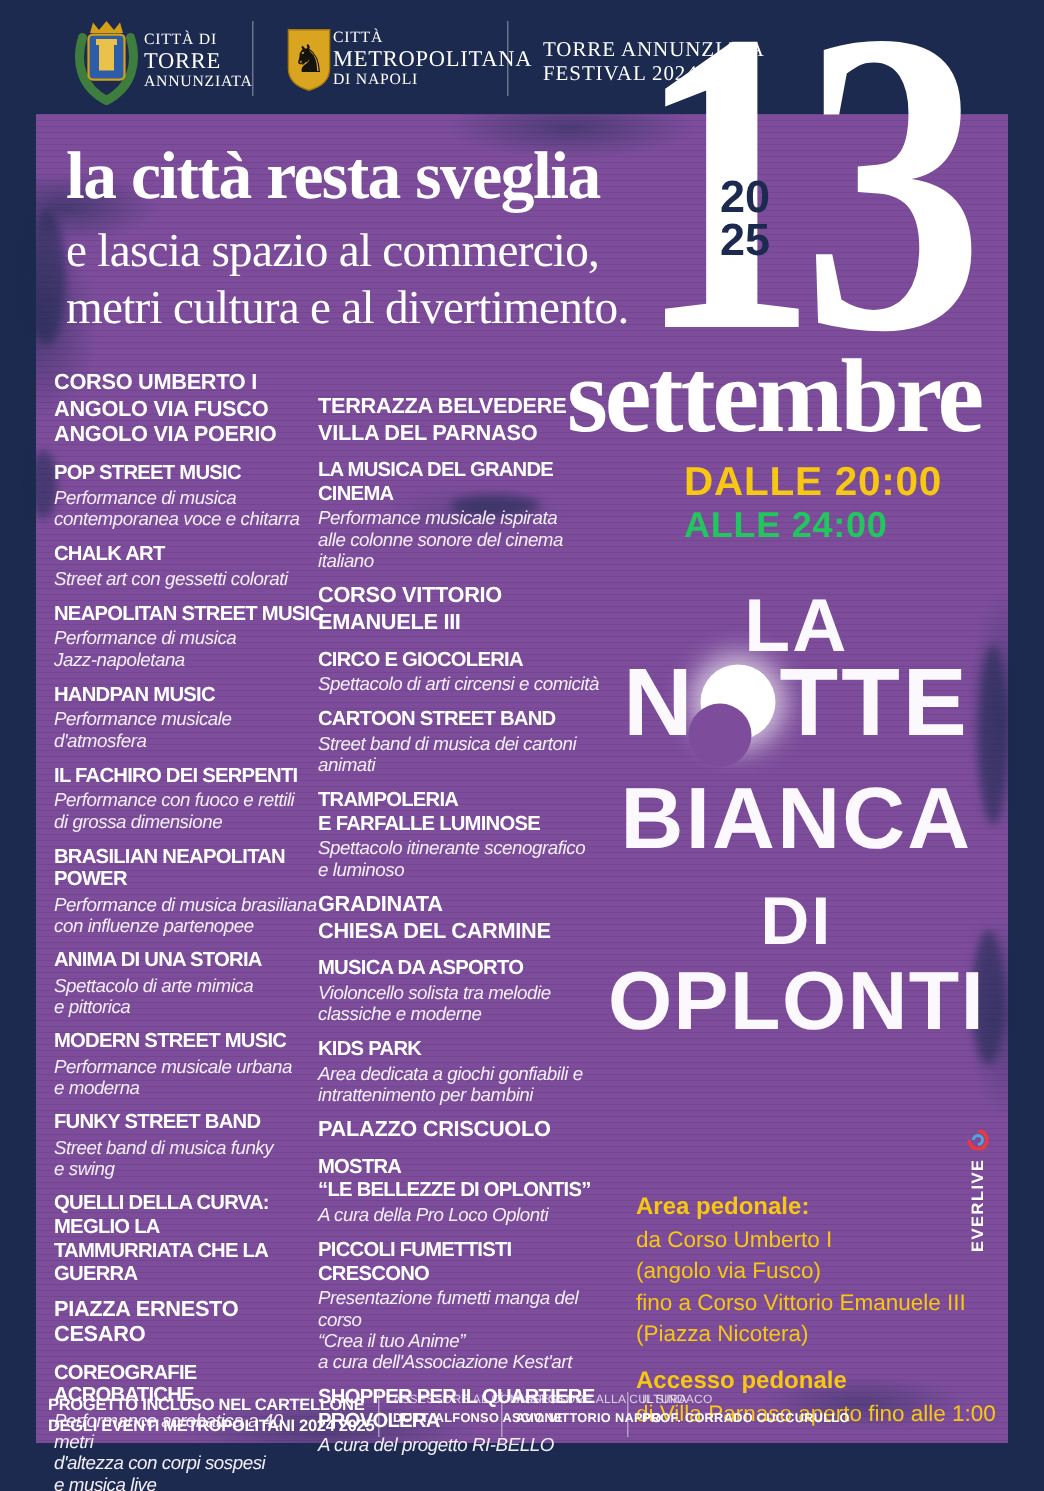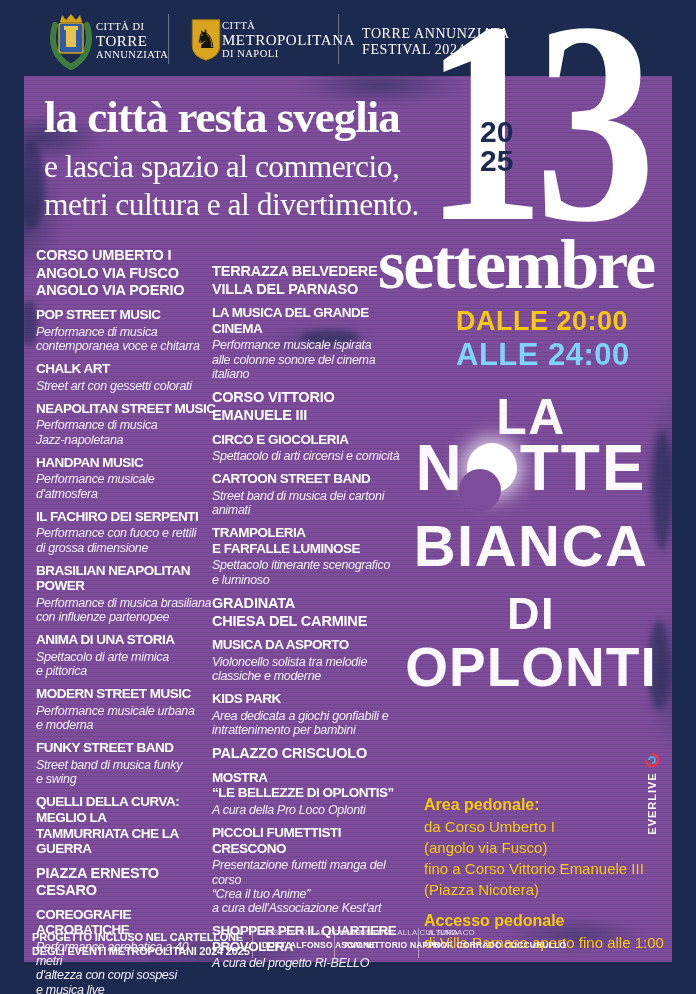--- a/index.html
+++ b/index.html
@@ -43,21 +43,21 @@
 
   
   .headline { position:absolute; left:44px; top:94px; z-index:3; color:#fff; font-family:"Liberation Serif", serif; }
   .headline .h-main { font-size:45px; font-weight:bold; line-height:1.05; letter-spacing:-1px; margin-bottom:7px; }
   .headline .h-sub { font-size:31.5px; line-height:1.2; letter-spacing:-.5px; }
 
   
   .month { position:absolute; left:378px; top:230px; z-index:4; color:#fff; font-family:"Liberation Serif", serif;
     font-weight:bold; font-size:70px; letter-spacing:-2px; line-height:1; }
   .time1 { position:absolute; left:456px; top:306px; z-index:3; color:#f6c713; font-weight:800; font-size:27px; letter-spacing:.5px; }
-  .time2 { position:absolute; left:456px; top:337px; z-index:3; color:#7dd3fc; font-weight:800; font-size:31px; letter-spacing:.5px; }
+  .time2 { position:absolute; left:456px; top:337px; z-index:3; color:#22c55e; font-weight:800; font-size:24px; letter-spacing:.5px; }
 
   
   .title-line { position:absolute; left:398px; width:266px; z-index:3; text-align:center; color:#fbf9fd;
     font-weight:800; line-height:1; letter-spacing:1.5px; }
   .tl1 { top:392px; font-size:50px; }
   .tl2 { top:436px; font-size:64px; letter-spacing:2px; }
   .tl3 { top:517px; font-size:58px; }
   .tl4 { top:591px; font-size:45px; }
   .tl5 { top:640px; font-size:55px; letter-spacing:1px; }
   .moon { position:relative; display:inline-block; width:50px; height:50px; margin:0 3px; border-radius:50%;

